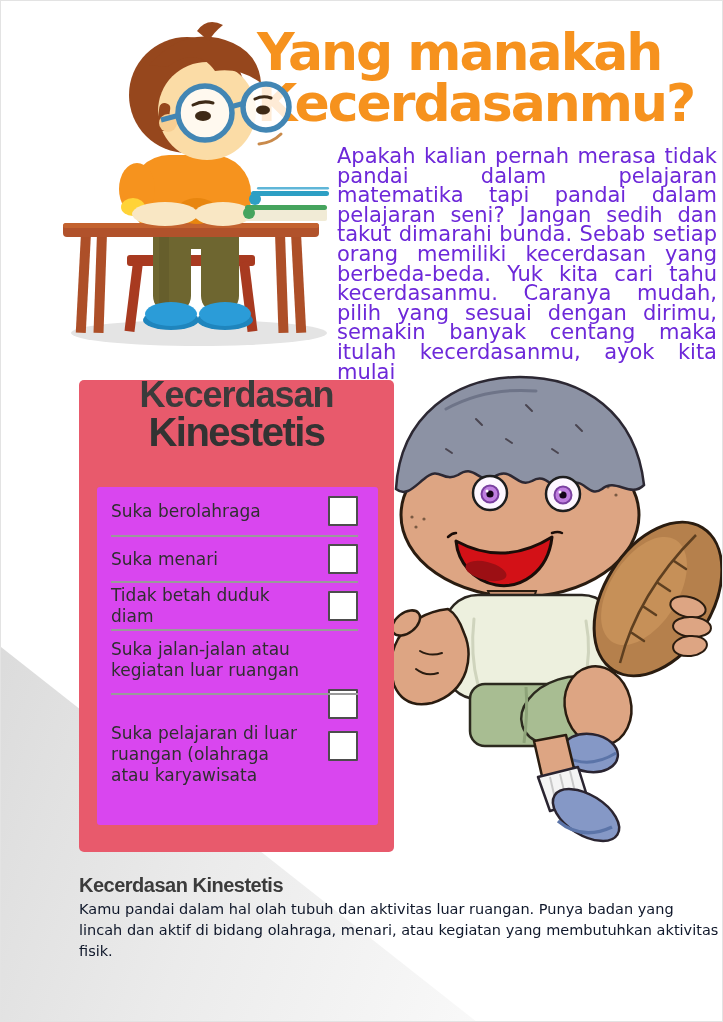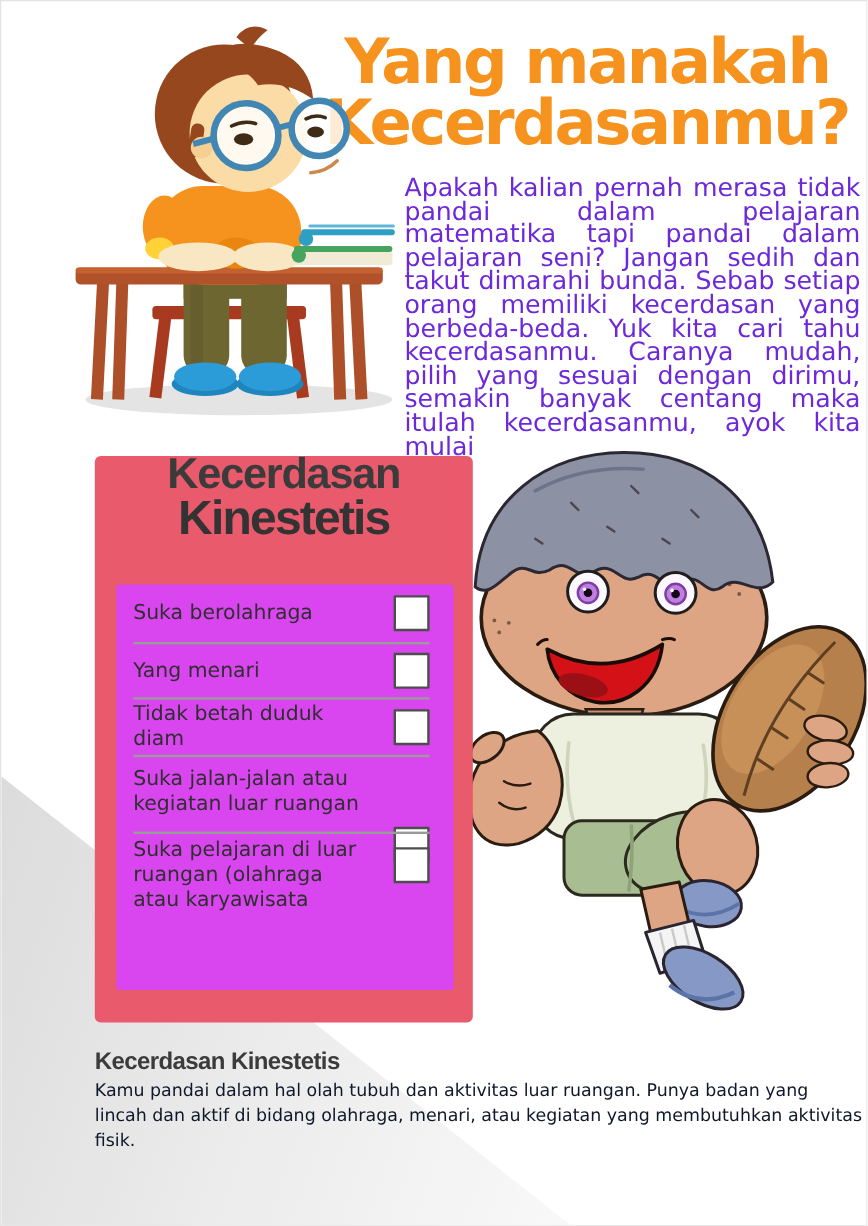--- a/index.html
+++ b/index.html
@@ -10,21 +10,21 @@
   }
   .abs{position:absolute;}
   
   #gray-wedge2{
     left:0;top:0;width:723px;height:1022px;z-index:0;
     background:linear-gradient(110deg,#cfcfcf 0%,#ebebeb 48%,#fafafa 80%,#ffffff 100%);
     clip-path:polygon(0% 63.2%, 66% 100%, 0% 100%);
   }
 
   
-  #title-block{left:256px;top:26px;width:464px;z-index:1;text-align:center;}
+  #title-block{left:256px;top:26px;width:464px;z-index:1;}
   .title-line{
     font-family:"DejaVu Sans",sans-serif;font-weight:bold;
     font-size:52px;line-height:51px;letter-spacing:-2px;color:#F6921E;
     white-space:nowrap;
   }
 
   
   #intro-text{
     left:336px;top:146px;width:380px;z-index:1;
     font-size:21px;line-height:19.6px;color:#6d28d9;text-align:justify;
@@ -50,21 +50,21 @@
     background:#d946ef;border-radius:3px;box-sizing:border-box;
     padding:0 20px 0 14px;display:flex;flex-direction:column;
   }
   .check-row{display:flex;align-items:center;flex:none;}
   .check-row.multi{align-items:flex-start;}
   .check-row.multi .checkbox{margin-top:8px;}
   .row-1{height:48px;}
   .row-2{height:44px;}
   .row-3{height:46px;}
   .row-4{height:62px;padding-top:8px;box-sizing:border-box;flex-direction:column;}
-  .row-5{flex:1;padding-top:3px;box-sizing:border-box;justify-content:space-between;}
+  .row-5{flex:1;padding-top:28px;box-sizing:border-box;justify-content:space-between;}
   .check-label{
     font-size:17px;line-height:21px;color:#2f2f2f;width:200px;
   }
   .checkbox{
     width:30px;height:30px;flex:none;margin-left:auto;
     background:#ffffff;border:2px solid #4d4d4d;border-radius:1px;box-sizing:border-box;
   }
   .divider{height:2px;background:#9a9a9a;flex:none;}
 
   
@@ -160,21 +160,21 @@
     <div id="card-heading-small">Kecerdasan</div>
     <div id="card-heading-large">Kinestetis</div>
 
     <div id="checklist-box">
       <div class="check-row row-1">
         <div class="check-label">Suka berolahraga</div>
         <div class="checkbox"></div>
       </div>
       <div class="divider"></div>
       <div class="check-row row-2">
-        <div class="check-label">Yang menari</div>
+        <div class="check-label">Suka menari</div>
         <div class="checkbox"></div>
       </div>
       <div class="divider"></div>
       <div class="check-row row-3">
         <div class="check-label">Tidak betah duduk diam</div>
         <div class="checkbox"></div>
       </div>
       <div class="divider"></div>
       <div class="check-row row-4 multi">
         <div class="check-label">Suka jalan-jalan atau kegiatan luar ruangan</div>

